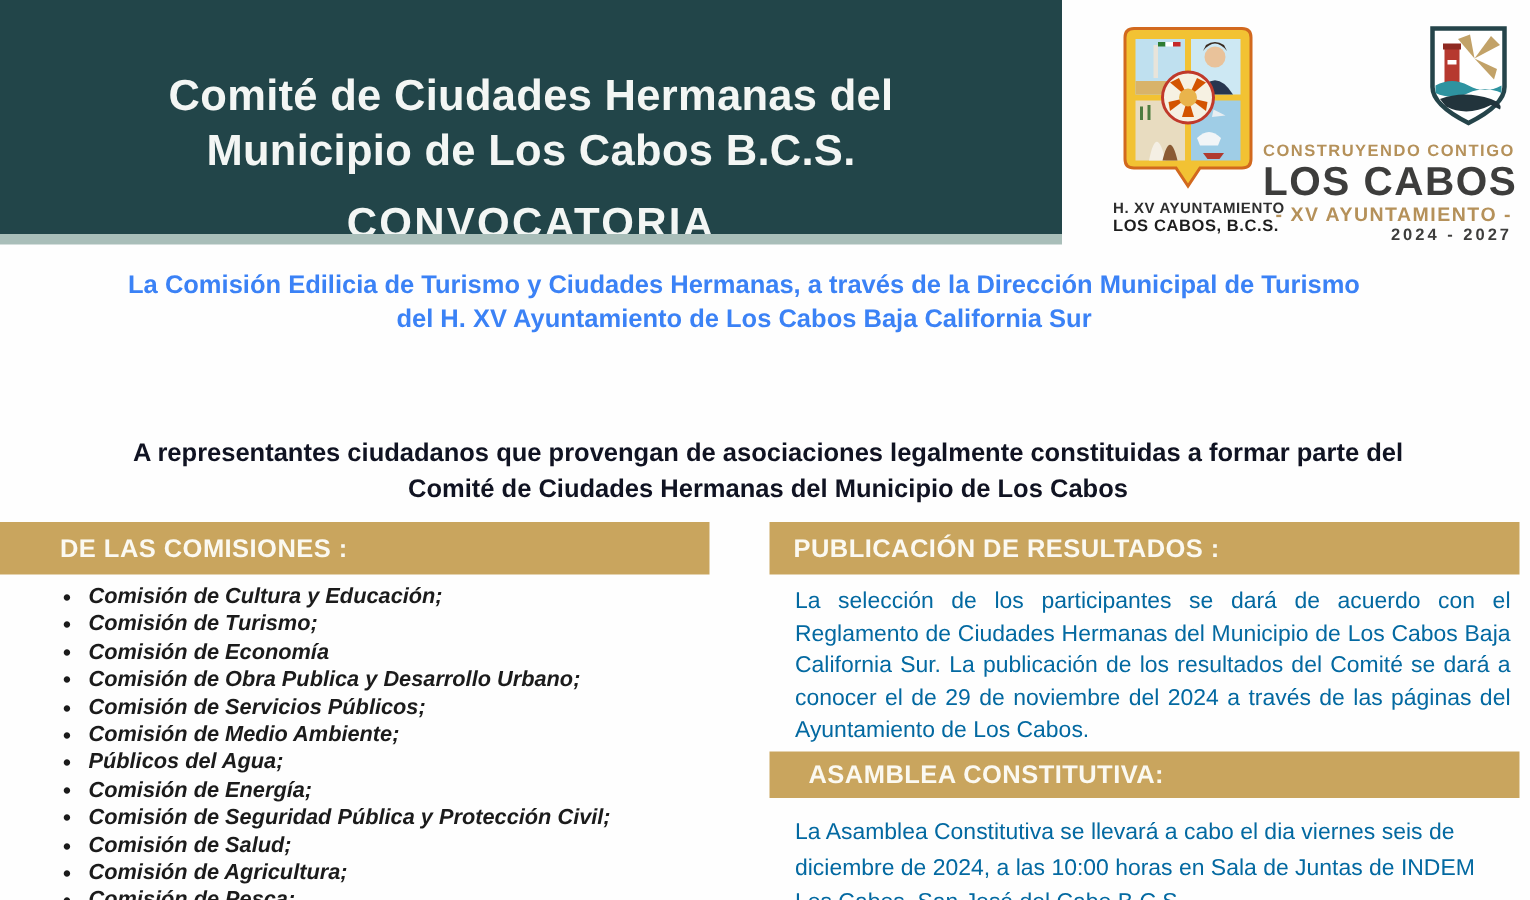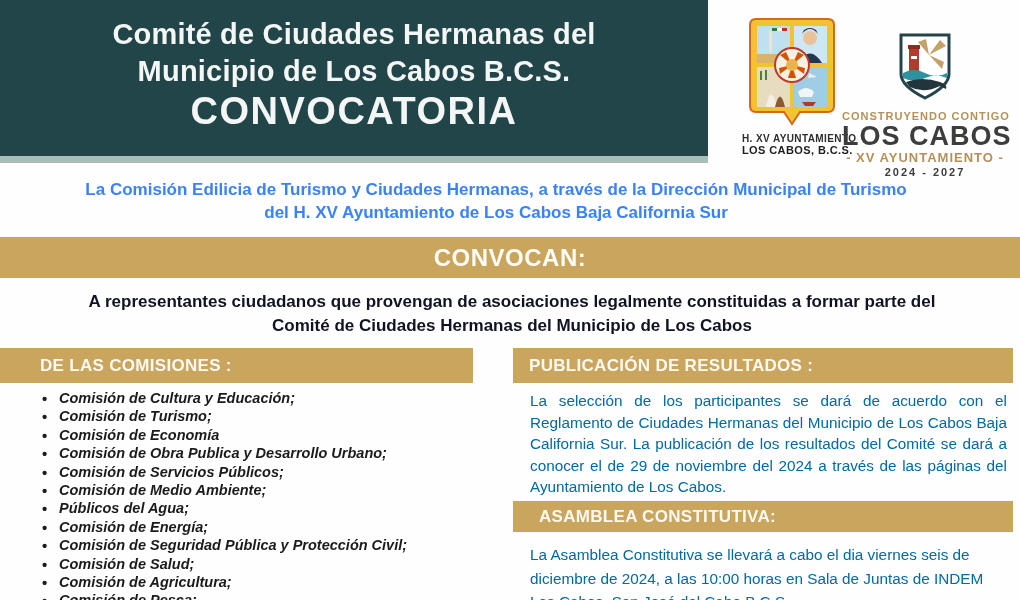--- a/index.html
+++ b/index.html
@@ -10,35 +10,36 @@
   }
 
   
   .masthead {
     position:absolute; left:0; top:0; width:708px; height:156px;
     background:#224549; color:#f3f6f4; text-align:center;
   }
   .masthead .title {
     padding-top:16px; font-size:29px; font-weight:bold; line-height:37px;
     letter-spacing:.2px;
+    margin-top:30px;
   }
   .masthead .subtitle {
-    font-size:38px; font-weight:bold; letter-spacing:1.5px;
+    margin-top:13px; font-size:28px; font-weight:bold; letter-spacing:1.5px;
   }
   .masthead-strip {
     position:absolute; left:0; top:156px; width:708px; height:7px;
     background:#a9beb9;
   }
 
   
   .coa-wrap { position:absolute; left:742px; top:16px; width:100px; text-align:center; }
   .coa-caption1 { margin-top:3px; font-size:10px; font-weight:600; color:#2e2e2e; letter-spacing:.4px; white-space:nowrap; }
   .coa-caption2 { font-size:11px; font-weight:800; color:#1d1d1d; letter-spacing:.4px; white-space:nowrap; }
 
-  .brand-wrap { position:absolute; left:842px; top:32px; width:166px; text-align:center; }
+  .brand-wrap { position:absolute; left:842px; top:16px; width:166px; text-align:right; }
   .brand-tagline { margin-top:4px; font-size:11px; font-weight:bold; color:#b5915a; letter-spacing:1px; white-space:nowrap; }
   .brand-name { font-size:27px; font-weight:bold; color:#3d3d3c; letter-spacing:1px; line-height:28px; white-space:nowrap; }
   .brand-subline { font-size:13px; font-weight:bold; color:#b5915a; letter-spacing:1px; white-space:nowrap; }
   .brand-years { margin-top:1px; font-size:11px; font-weight:bold; color:#3d3d3c; letter-spacing:2px; white-space:nowrap; }
 
   
   .intro {
     position:absolute; left:16px; top:178px; width:960px;
     text-align:center; font-size:17px; font-weight:bold; color:#3b82f6;
     line-height:23px;
@@ -165,21 +166,20 @@
     <div class="brand-name">LOS CABOS</div>
     <div class="brand-subline">- XV AYUNTAMIENTO -</div>
     <div class="brand-years">2024 - 2027</div>
   </div>
 
   <div class="intro">
     <div>La Comisión Edilicia de Turismo y Ciudades Hermanas, a través de la Dirección Municipal de Turismo</div>
     <div>del H. XV Ayuntamiento de Los Cabos Baja California Sur</div>
   </div>
 
-  <div class="convocan">CONVOCAN:</div>
 
   <div class="callout">
     <div>A representantes ciudadanos que provengan de asociaciones legalmente constituidas a formar parte del</div>
     <div>Comité de Ciudades Hermanas del Municipio de Los Cabos</div>
   </div>
 
   <div class="bar bar-left">DE LAS COMISIONES :</div>
   <div class="bar bar-right">PUBLICACIÓN DE RESULTADOS :</div>
   <div class="bar bar-right2">ASAMBLEA CONSTITUTIVA:</div>
 

